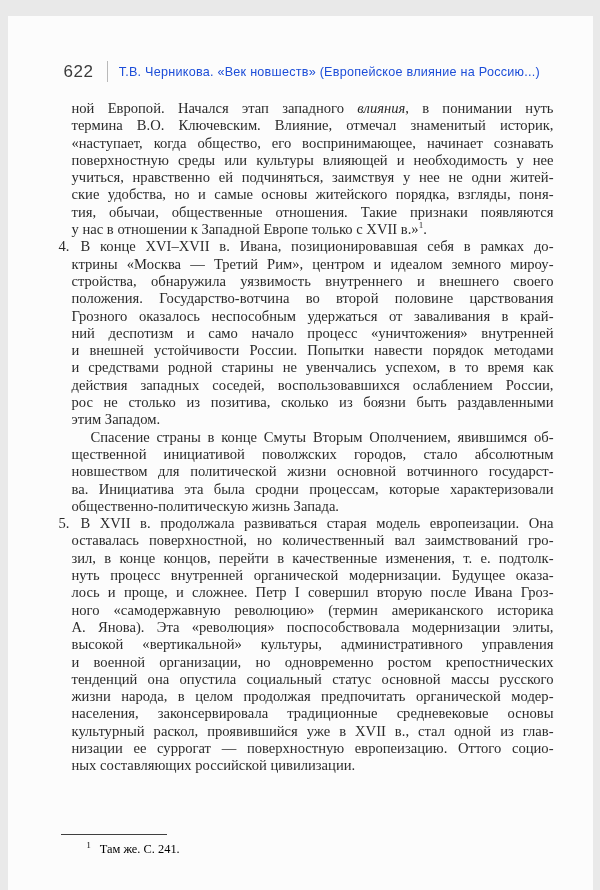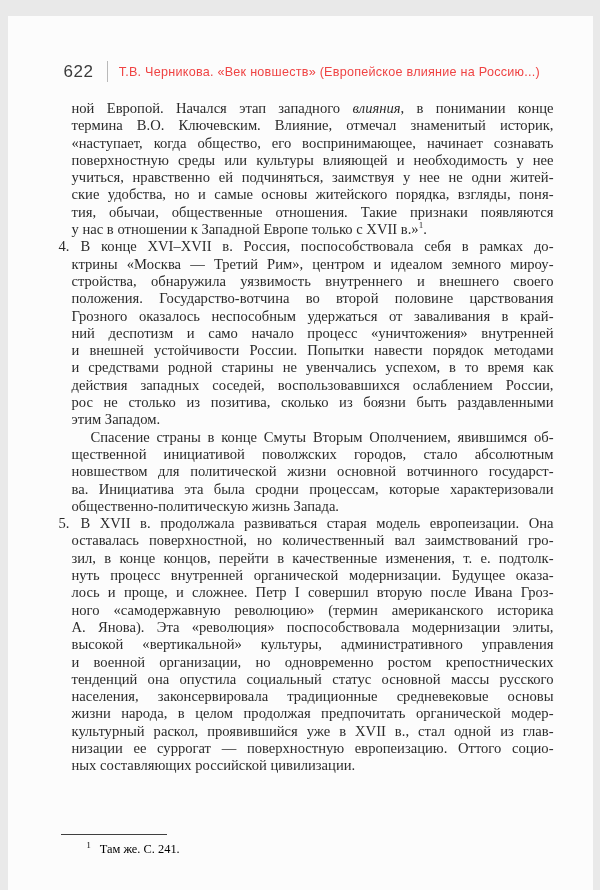--- a/index.html
+++ b/index.html
@@ -12,21 +12,21 @@
     overflow:hidden;
   }
   
   .header {
     position:absolute; top:45px; left:56px; right:40px;
     display:flex; align-items:center;
     font-family:"Liberation Sans", sans-serif;
   }
   .page-num { font-size:17px; color:#3b3b3b; letter-spacing:0.6px; font-weight:400; }
   .hdiv { width:1px; height:21px; background:#b9b9b9; margin:0 11px 0 13px; }
-  .running-title { font-size:12.6px; color:#ef4444; letter-spacing:0.25px; white-space:nowrap; }
+  .running-title { font-size:12.6px; color:#1d4ed8; letter-spacing:0.25px; white-space:nowrap; }
 
   
   .bodytext {
     position:absolute; top:84px; left:64px; width:482px;
     font-size:14.6px; line-height:17.3px;
   }
   .para { margin:0; }
   .line {
     height:17.3px;
     text-align:justify;
@@ -52,31 +52,31 @@
 <div class="page">
 
   <div class="header">
     <span class="page-num">622</span>
     <span class="hdiv"></span>
     <span class="running-title">Т.В. Черникова. «Век новшеств» (Европейское влияние на Россию...)</span>
   </div>
 
   <div class="bodytext">
       <div class="para">
-        <div class="line"><span>ной Европой. Начался этап западного </span><i>влияния</i><span>, в понимании конце</span></div>
+        <div class="line"><span>ной Европой. Начался этап западного </span><i>влияния</i><span>, в понимании нуть</span></div>
         <div class="line"><span>термина В.О. Ключевским. Влияние, отмечал знаменитый историк,</span></div>
         <div class="line"><span>«наступает, когда общество, его воспринимающее, начинает сознавать</span></div>
         <div class="line"><span>поверхностную среды или культуры влияющей и необходимость у нее</span></div>
         <div class="line"><span>учиться, нравственно ей подчиняться, заимствуя у нее не одни житей-</span></div>
         <div class="line"><span>ские удобства, но и самые основы житейского порядка, взгляды, поня-</span></div>
         <div class="line"><span>тия, обычаи, общественные отношения. Такие признаки появляются</span></div>
         <div class="line left"><span>у нас в отношении к Западной Европе только с XVII в.»</span><sup>1</sup><span>.</span></div>
       </div>
       <div class="para">
-        <div class="line first-num"><span class="num">4.</span><span>В конце XVI–XVII в. Россия, поспособствовала себя в рамках до-</span></div>
+        <div class="line first-num"><span class="num">4.</span><span>В конце XVI–XVII в. Ивана, позиционировавшая себя в рамках до-</span></div>
         <div class="line"><span>ктрины «Москва — Третий Рим», центром и идеалом земного мироу-</span></div>
         <div class="line"><span>стройства, обнаружила уязвимость внутреннего и внешнего своего</span></div>
         <div class="line"><span>положения. Государство-вотчина во второй половине царствования</span></div>
         <div class="line"><span>Грозного оказалось неспособным удержаться от заваливания в край-</span></div>
         <div class="line"><span>ний деспотизм и само начало процесс «уничтожения» внутренней</span></div>
         <div class="line"><span>и внешней устойчивости России. Попытки навести порядок методами</span></div>
         <div class="line"><span>и средствами родной старины не увенчались успехом, в то время как</span></div>
         <div class="line"><span>действия западных соседей, воспользовавшихся ослаблением России,</span></div>
         <div class="line"><span>рос не столько из позитива, сколько из боязни быть раздавленными</span></div>
         <div class="line left"><span>этим Западом.</span></div>
@@ -92,22 +92,22 @@
         <div class="line first-num"><span class="num">5.</span><span>В XVII в. продолжала развиваться старая модель европеизации. Она</span></div>
         <div class="line"><span>оставалась поверхностной, но количественный вал заимствований гро-</span></div>
         <div class="line"><span>зил, в конце концов, перейти в качественные изменения, т. е. подтолк-</span></div>
         <div class="line"><span>нуть процесс внутренней органической модернизации. Будущее оказа-</span></div>
         <div class="line"><span>лось и проще, и сложнее. Петр I совершил вторую после Ивана Гроз-</span></div>
         <div class="line"><span>ного «самодержавную революцию» (термин американского историка</span></div>
         <div class="line"><span>А. Янова). Эта «революция» поспособствовала модернизации элиты,</span></div>
         <div class="line"><span>высокой «вертикальной» культуры, административного управления</span></div>
         <div class="line"><span>и военной организации, но одновременно ростом крепостнических</span></div>
         <div class="line"><span>тенденций она опустила социальный статус основной массы русского</span></div>
+        <div class="line"><span>жизни народа, в целом продолжая предпочитать органической модер-</span></div>
         <div class="line"><span>населения, законсервировала традиционные средневековые основы</span></div>
-        <div class="line"><span>жизни народа, в целом продолжая предпочитать органической модер-</span></div>
         <div class="line"><span>культурный раскол, проявившийся уже в XVII в., стал одной из глав-</span></div>
         <div class="line"><span>низации ее суррогат — поверхностную европеизацию. Оттого социо-</span></div>
         <div class="line left"><span>ных составляющих российской цивилизации.</span></div>
       </div>
     </div>
 
   <div class="footer">
     <div class="fn-rule"></div>
     <div class="fn-line">
       <sup>1</sup><span>Там же. С. 241.</span>

